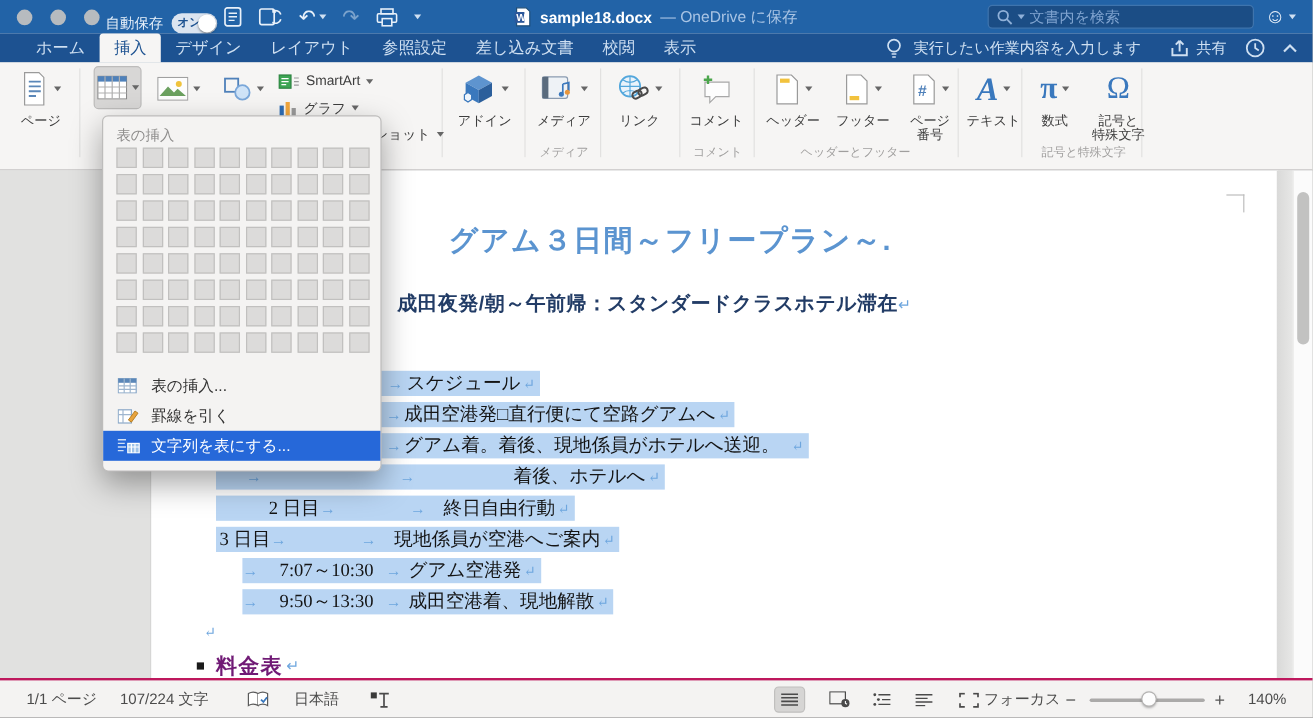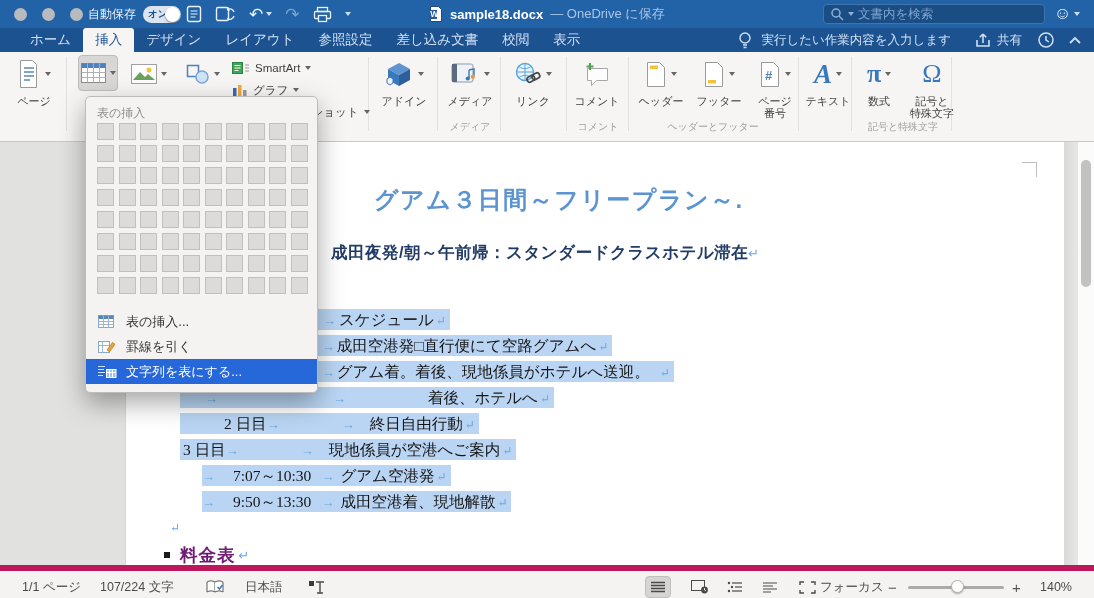--- a/index.html
+++ b/index.html
@@ -3,21 +3,21 @@
 <meta charset="utf-8">
 <style>
   html,body{margin:0;padding:0;background:#888;}
   #root{position:relative;width:1094px;height:598px;overflow:hidden;background:#e1e1e0;
         font-family:"Liberation Sans","DejaVu Sans",sans-serif;-webkit-font-smoothing:antialiased;}
   svg{display:block}
   
   .titlebar{position:absolute;top:0;left:0;right:0;height:28px;background:#2263a7;}
   .lights{position:absolute;left:14px;top:8px;display:flex;gap:15px;}
   .light{width:13px;height:13px;border-radius:50%;background:#b7bbbf;}
-  .autosave{position:absolute;left:88px;top:0;height:28px;display:flex;align-items:center;gap:7px;
+  .autosave{position:absolute;left:88px;top:0;height:28px;display:flex;align-items:flex-end;gap:7px;
             color:#e9f1fa;font-size:12px;}
   .toggle{width:38px;height:17px;border-radius:9px;background:#dbe4f0;position:relative;display:flex;align-items:center;}
   .toggle .onlbl{font-size:9.5px;font-weight:bold;color:#1d5291;margin-left:5px;}
   .knob{position:absolute;right:1px;top:1px;width:15px;height:15px;border-radius:50%;background:#fff;
         box-shadow:0 1px 2px rgba(0,0,0,.45);}
   .qa{position:absolute;left:186px;top:0;height:28px;display:flex;align-items:center;gap:13px;color:#e9f1fa;}
   .qa .uglyph{font-size:17px;line-height:17px;color:#e9f1fa;}
   .qa .dim{opacity:.45;}
   .car{width:0;height:0;border-left:3.5px solid transparent;border-right:3.5px solid transparent;
        border-top:4px solid #666;display:inline-block;}
@@ -77,21 +77,21 @@
   .sched-row.hl{background:#b9d5f3;padding-right:4px;}
   .tab-arrow{color:#6ea6de;font-size:13px;display:inline-block;}
   .pilcrow{color:#6ea6de;font-size:12px;display:inline-block;}
   .sched-text{display:inline-block;}
   .doc-heading{position:absolute;left:164px;top:401px;display:flex;align-items:center;}
   .bullet{width:6px;height:6px;background:#1a1a1a;margin-right:10px;}
   .heading-text{font-size:17.5px;font-weight:bold;color:#701a75;letter-spacing:1px;}
   .lone-pilcrow{position:absolute;left:170px;top:374px;}
   
   .statusbar{position:absolute;bottom:0;left:0;right:0;height:33px;background:#f4f3f2;
-             border-top:6px solid #be185d;font-size:12.5px;color:#4b4b4b;box-sizing:border-box;}
+             border-top:2px solid #be185d;font-size:12.5px;color:#4b4b4b;box-sizing:border-box;}
   .sitem{position:absolute;top:0;height:32px;display:flex;align-items:center;}
   .viewbtn{position:absolute;top:5px;width:26px;height:22px;display:flex;align-items:center;justify-content:center;border-radius:4px;}
   .viewbtn.sel{background:#d6d5d4;border:1px solid #c0bfbe;box-sizing:border-box;}
   .ztrack{position:absolute;left:908px;top:14.5px;width:96px;height:3px;background:#abaaa9;border-radius:2px;}
   .zthumb{position:absolute;left:951px;top:9px;width:13px;height:13px;border-radius:50%;background:#fdfdfd;
           border:1px solid #b5b4b3;box-shadow:0 1px 2px rgba(0,0,0,.3);box-sizing:border-box;}
   .zsign{font-size:15px;color:#555;}
 </style>
 </head>
 <body>

